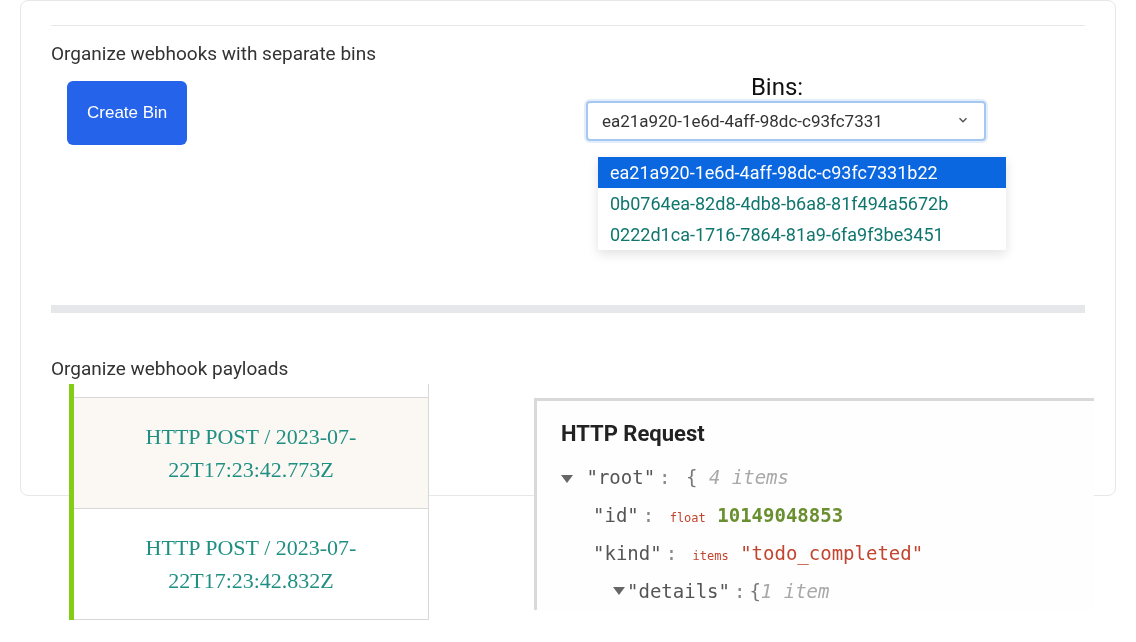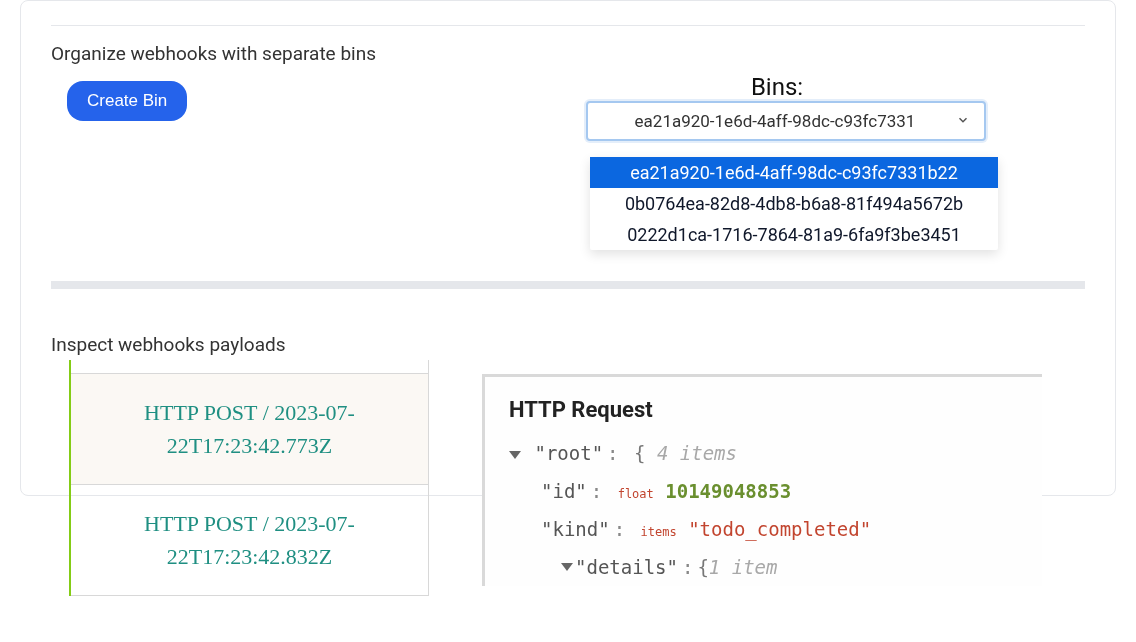--- a/index.html
+++ b/index.html
@@ -33,22 +33,22 @@
     .row1 {
       display: flex;
       align-items: flex-start;
       padding: 0 30px;
       position: relative;
     }
     .btn-primary {
       background: #2563eb;
       color: #fff;
       border: none;
-      border-radius: 16px;
-      padding: 10px 20px;
+      border-radius: 6px;
+      padding: 22px 20px;
       font-size: 17px;
       font-weight: 500;
       cursor: pointer;
       margin-left: 16px;
     }
     .bins-wrap {
       position: absolute;
       left: 565px;
       top: -8px;
       display: flex;
@@ -75,32 +75,32 @@
     }
     .select-box .chev {
       position: absolute;
       right: 14px;
       top: 50%;
       transform: translateY(-50%);
       color: #666;
     }
     .dropdown-list {
       position: absolute;
-      left: 4px;
+      left: 12px;
       top: 56px;
       width: 408px;
       background: #fff;
       box-shadow: 0 4px 12px rgba(0,0,0,0.12);
       border-radius: 2px;
       z-index: 10;
     }
     .dropdown-item {
       padding: 5px 12px;
       font-size: 18px;
-      color: #0f172a;
+      color: #0f766e;
       cursor: pointer;
     }
     .dropdown-item.selected {
       background: #0b67e0;
       color: #fff;
     }
     .divider-mid {
       height: 8px;
       background: #e5e7eb;
       margin: 160px 30px 0 30px;
@@ -111,21 +111,21 @@
       font-weight: 400;
       margin: 44px 0 4px 30px;
     }
     .bottom-row {
       display: flex;
       align-items: flex-start;
       padding: 0 0 0 48px;
     }
     .table-col {
       width: 360px;
-      border-left: 2px solid #84cc16;
+      border-left: 5px solid #84cc16;
       border-right: 1px solid #d8d8d8;
     }
     .table-head {
       height: 14px;
       border-bottom: 1px solid #d8d8d8;
     }
     .table-row {
       border-bottom: 1px solid #d8d8d8;
       padding: 22px 12px;
       text-align: center;
@@ -134,21 +134,21 @@
       background: #fbf8f4;
     }
     .table-row a {
       color: #1f8f82;
       font-family: Georgia, serif;
       font-size: 22px;
       text-decoration: none;
       line-height: 1.5;
     }
     .req-panel {
-      margin-left: 53px;
+      margin-left: 105px;
       margin-top: 14px;
       width: 560px;
       border-top: 3px solid #d9d9d9;
       border-left: 3px solid #d9d9d9;
       background: #fefefe;
       padding: 20px 20px 0 24px;
     }
     .req-title {
       font-size: 22px;
       font-weight: 700;
@@ -186,41 +186,41 @@
 <div class="container">
   <div class="divider-top"></div>
 
   <div class="section-title">Organize webhooks with separate bins</div>
 
   <div class="row1">
     <button class="btn-primary">Create Bin</button>
 
     <div class="bins-wrap">
       <span class="bins-label">Bins:</span>
-      <div style="position:relative;text-align:center;">
+      <div style="position:relative;">
         <div class="select-box">
           <span>ea21a920-1e6d-4aff-98dc-c93fc7331</span>
           <span class="chev">
             <svg width="14" height="14" viewBox="0 0 24 24" fill="none" stroke="#555" stroke-width="2.5">
                 <polyline points="6 9 12 15 18 9"></polyline>
               </svg>
           </span>
         </div>
         <div class="dropdown-list">
           <div class="dropdown-item selected">ea21a920-1e6d-4aff-98dc-c93fc7331b22</div>
           <div class="dropdown-item">0b0764ea-82d8-4db8-b6a8-81f494a5672b</div>
           <div class="dropdown-item">0222d1ca-1716-7864-81a9-6fa9f3be3451</div>
         </div>
       </div>
     </div>
   </div>
 
   <div class="divider-mid"></div>
 
-  <div class="section-title-2">Inspect webhooks payloads</div>
+  <div class="section-title-2">Organize webhook payloads</div>
 
   <div class="bottom-row">
     <div class="table-col">
       <div class="table-head"></div>
       <div class="table-row sel">
         <a href="#">HTTP POST / 2023-07-22T17:23:42.773Z</a>
       </div>
       <div class="table-row">
         <a href="#">HTTP POST / 2023-07-22T17:23:42.832Z</a>
       </div>

